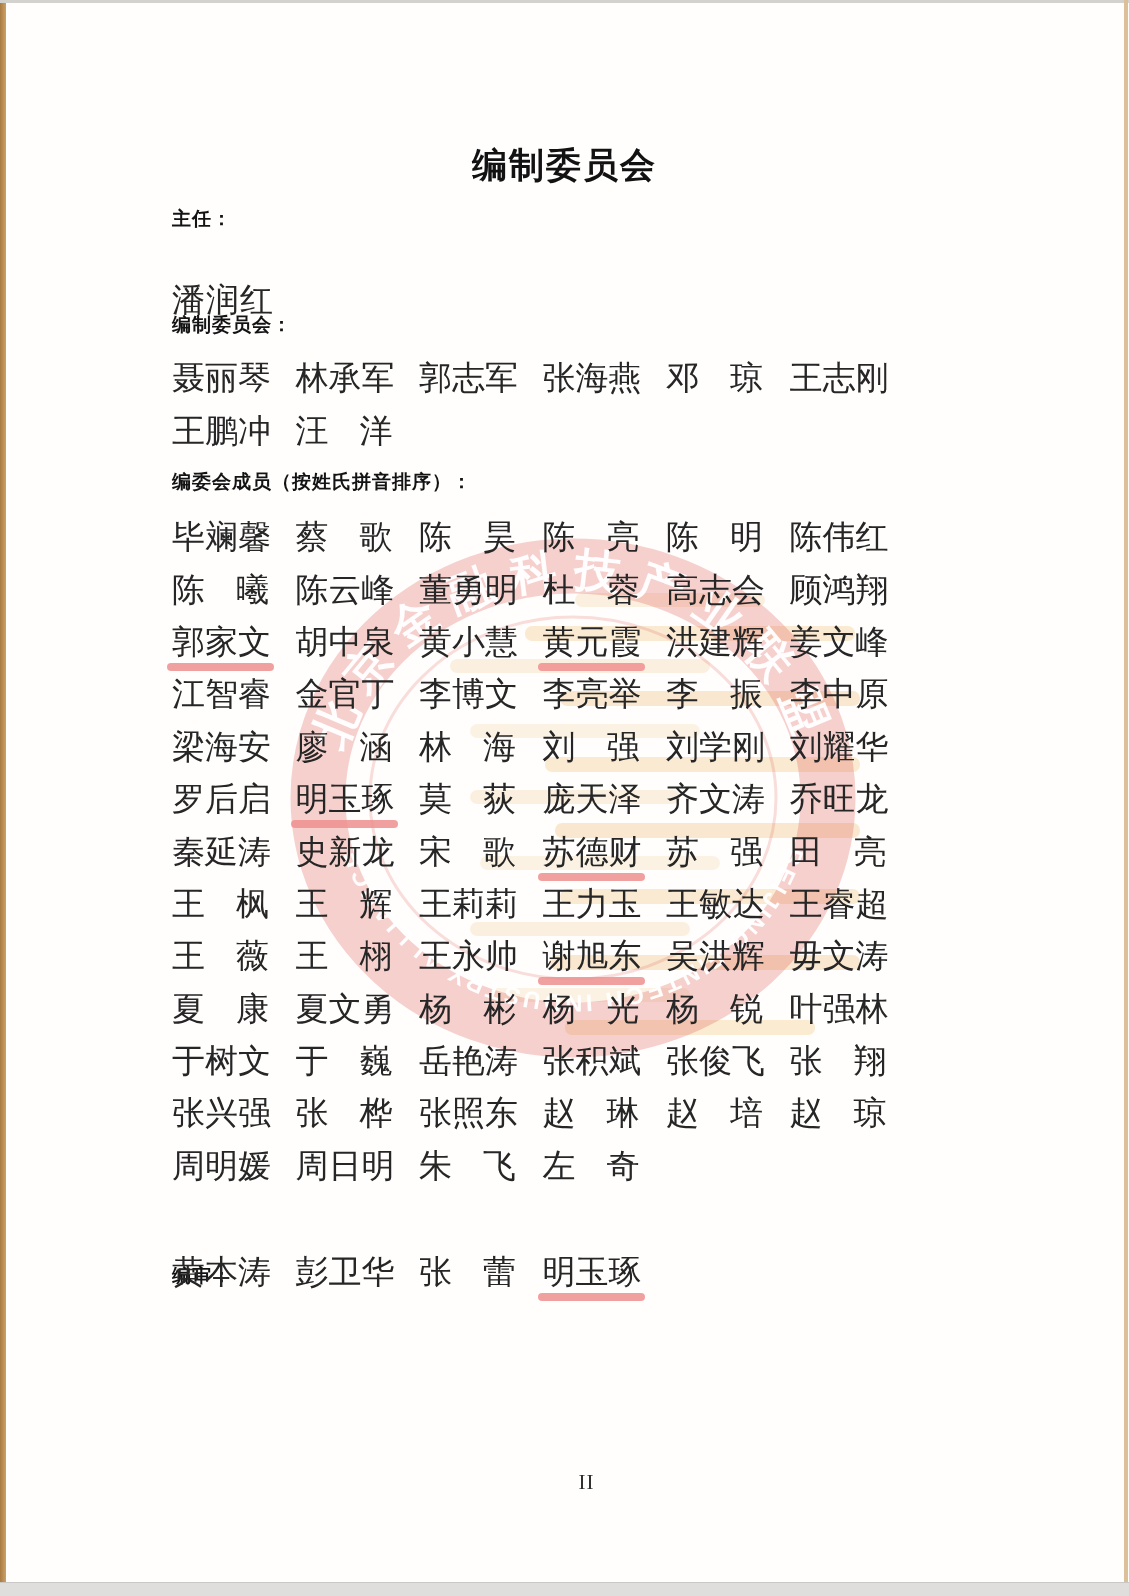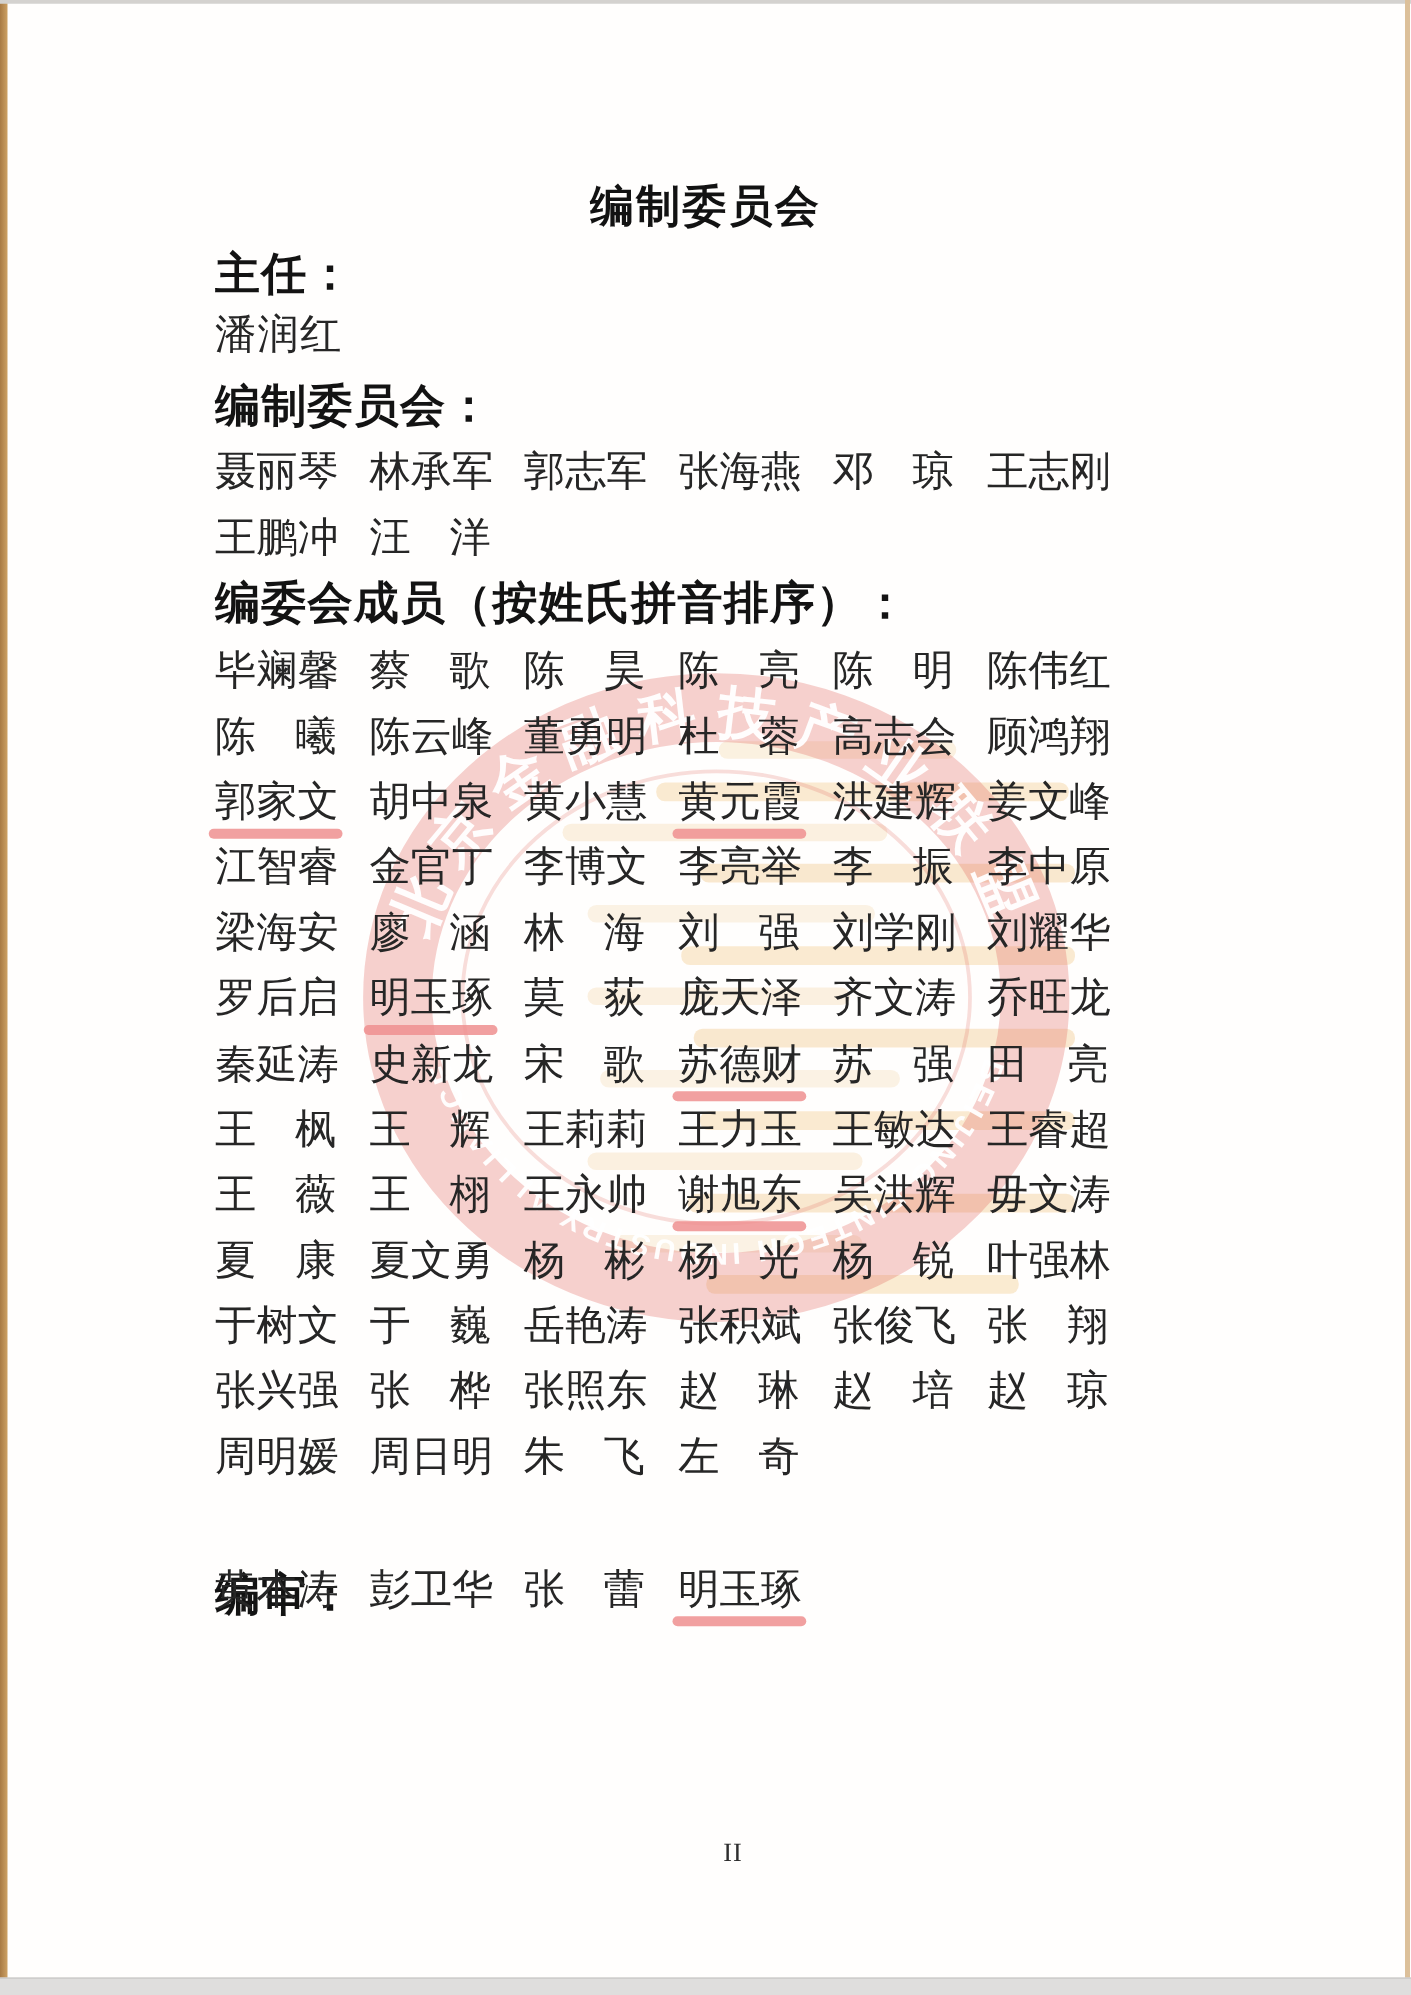--- a/index.html
+++ b/index.html
@@ -25,26 +25,26 @@
   
   .content{position:absolute;inset:0;z-index:1;}
   .doc-title{
     position:absolute;left:0;right:0;top:142px;
     text-align:center;font-family:"Liberation Sans",sans-serif;
     font-weight:bold;font-size:35px;letter-spacing:2px;color:#121212;
   }
   .label{
     position:absolute;left:172px;
     font-family:"Liberation Sans",sans-serif;font-weight:bold;
-    font-size:36px;line-height:36px;color:#131313;letter-spacing:1px;
+    font-size:19px;line-height:36px;color:#131313;letter-spacing:1px;
     white-space:nowrap;
   }
   .plain-name{
     position:absolute;left:172px;
-    font-size:33px;line-height:40px;color:#262626;letter-spacing:1px;
+    font-size:33px;line-height:40px;color:#262626;letter-spacing:1px;margin-top:32px;
   }
   .names-grid{
     position:absolute;left:172px;
     display:grid;
     grid-template-columns:repeat(6,97px);
     column-gap:26.5px;
     grid-auto-rows:52.4px;
     align-items:center;
   }
   .cell{

